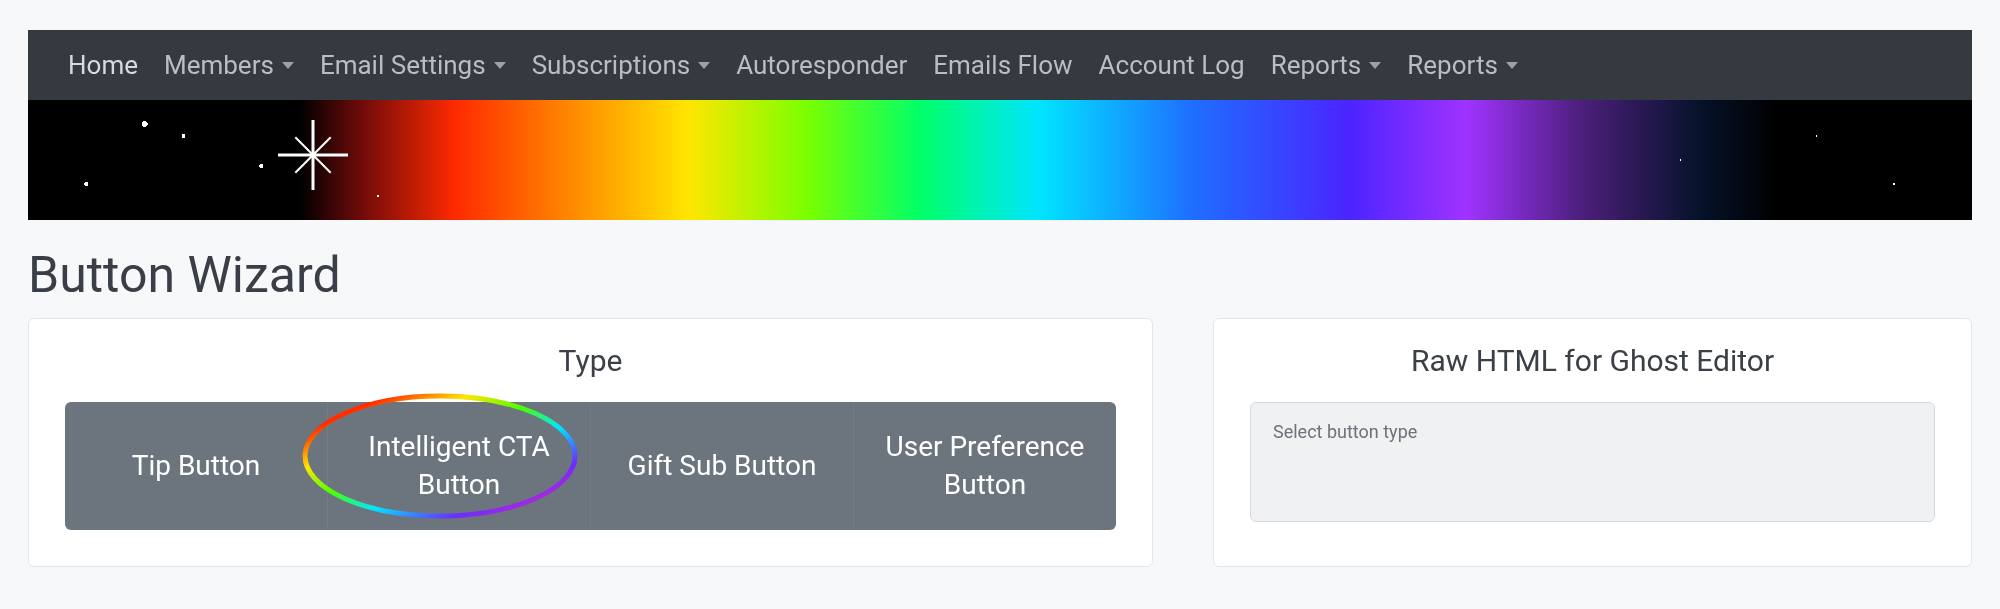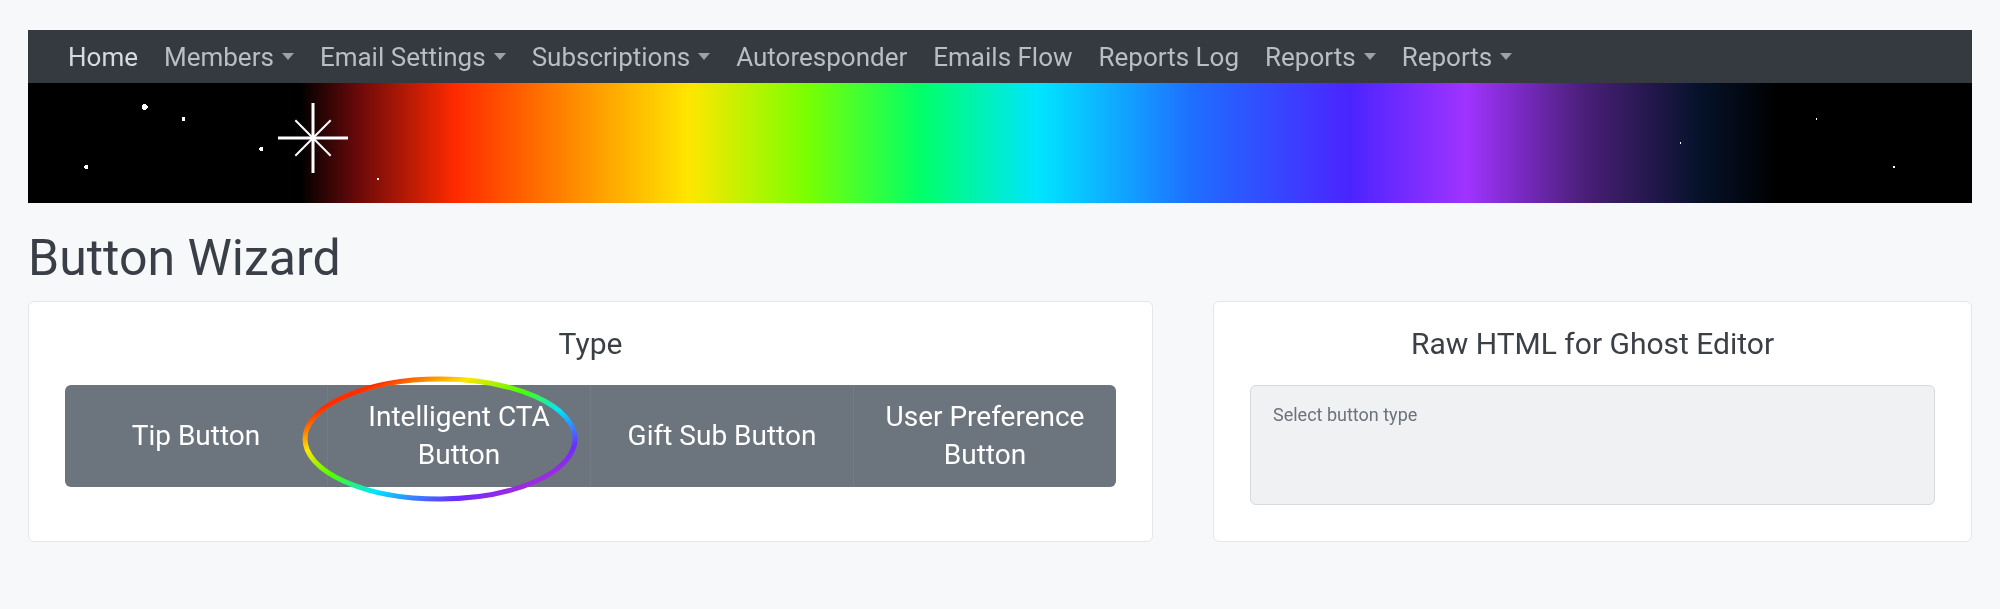--- a/index.html
+++ b/index.html
@@ -9,21 +9,21 @@
     background: #f7f8fa;
     font-family: -apple-system, BlinkMacSystemFont, "Segoe UI", Roboto, Arial, sans-serif;
     color: #3c4149;
   }
   .container { padding: 0 28px 0 28px; }
 
   
   .navbar {
     margin-top: 30px;
     background: #343a40;
-    height: 53px;
+    height: 70px;
     display: flex;
     align-items: center;
     padding: 8px 40px;
     gap: 26px;
   }
   .nav-item {
     color: #b9bec3;
     font-size: 26px;
     line-height: 1;
     display: flex;
@@ -113,21 +113,21 @@
     font-weight: 400;
     color: #3b4047;
     margin-bottom: 24px;
   }
 
   
   .type-bar {
     background: #6c757d;
     border-radius: 6px;
     display: flex;
-    height: 102px;
+    height: 128px;
     overflow: visible;
     position: relative;
   }
   .type-btn {
     flex: 1;
     display: flex;
     align-items: center;
     justify-content: center;
     text-align: center;
     color: #fff;
@@ -177,21 +177,21 @@
       <span>Subscriptions</span>
       <span class="caret"></span>
     </div>
     <div class="nav-item">
       <span>Autoresponder</span>
     </div>
     <div class="nav-item">
       <span>Emails Flow</span>
     </div>
     <div class="nav-item">
-      <span>Reports Log</span>
+      <span>Account Log</span>
     </div>
     <div class="nav-item">
       <span>Reports</span>
       <span class="caret"></span>
     </div>
     <div class="nav-item">
       <span>Reports</span>
       <span class="caret"></span>
     </div>
   </div>

